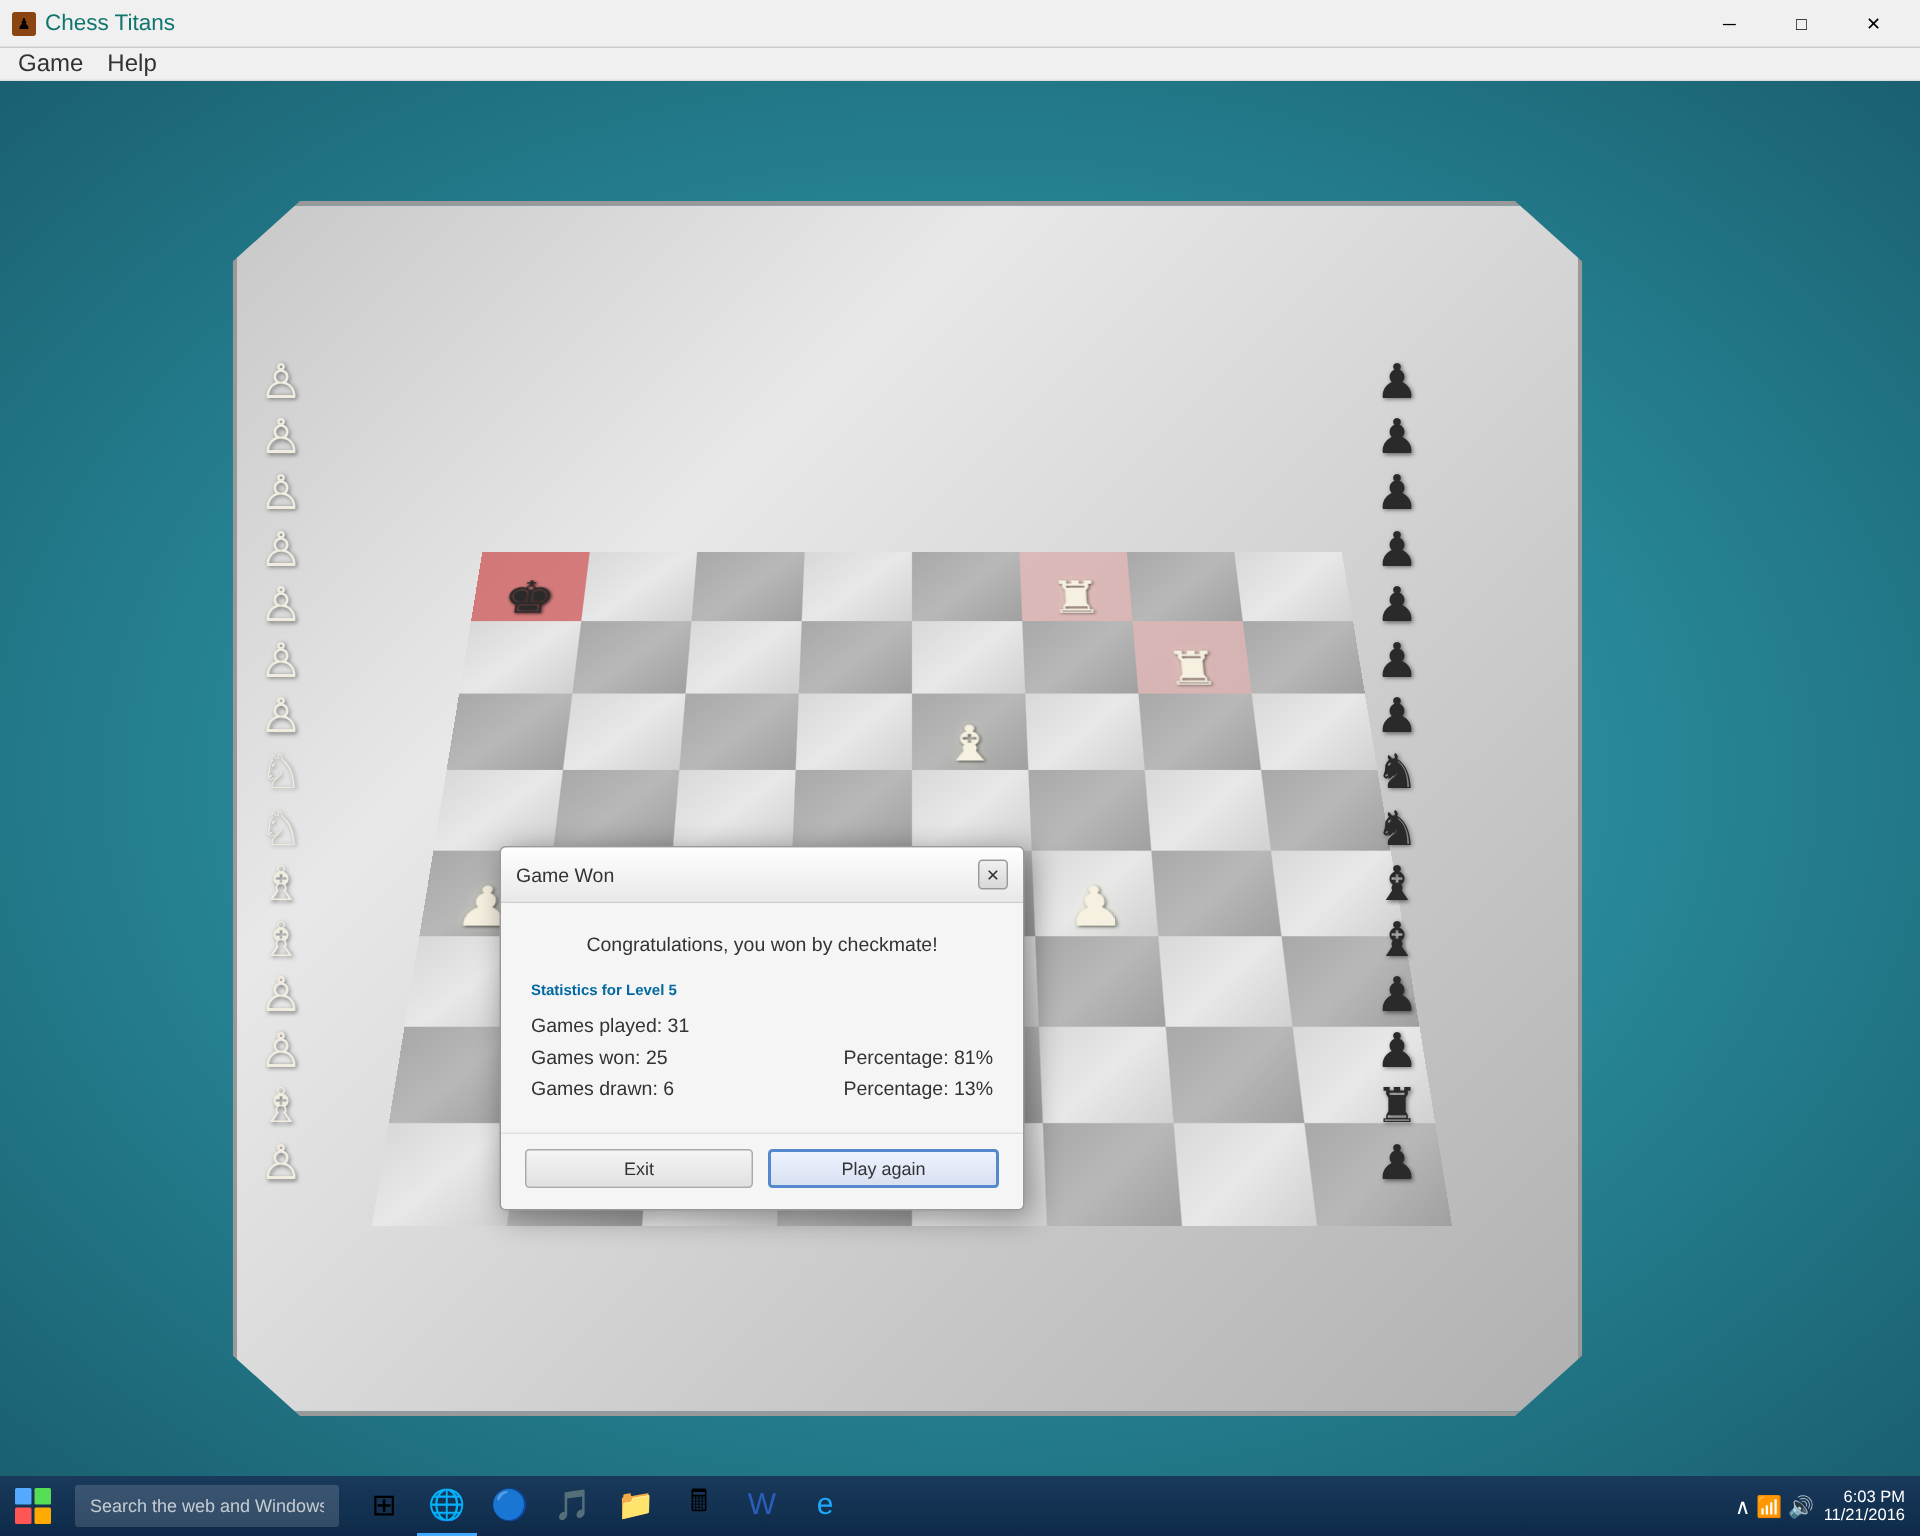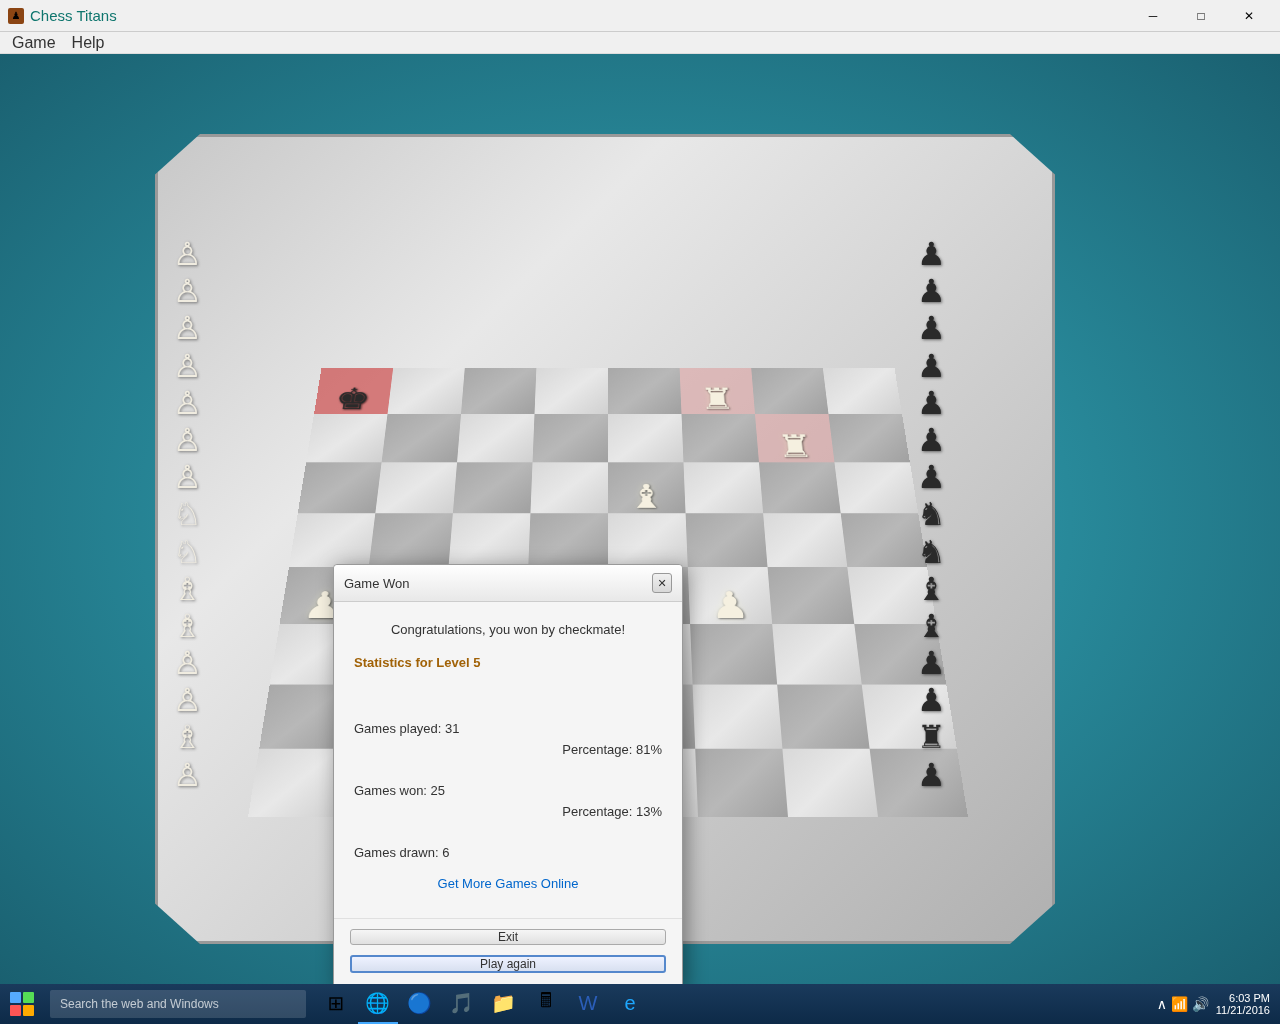--- a/index.html
+++ b/index.html
@@ -245,55 +245,54 @@
     }
 
     #dialog-congrats {
       text-align: center;
       font-size: 13px;
       color: #333;
       margin-bottom: 18px;
     }
 
     #dialog-stats-header {
-      font-size: 13px;
+      font-size: 10px;
       font-weight: bold;
-      color: #a16207;
+      color: #0369a1;
       margin-bottom: 10px;
     }
 
     .stats-row {
       display: flex;
       justify-content: space-between;
       font-size: 13px;
       color: #333;
       margin-bottom: 6px;
     }
 
-    .stats-left { flex: 1; margin-top: 41px; }
+    .stats-left { flex: 1; }
     .stats-right { flex: 1; text-align: right; padding-left: 10px; }
 
     #dialog-link {
       text-align: center;
       margin: 14px 0 10px;
     }
 
     #dialog-link a {
       color: #0066cc;
       font-size: 13px;
       text-decoration: none;
     }
 
     #dialog-buttons {
       display: flex;
       justify-content: space-between;
       padding: 10px 16px 14px;
       border-top: 1px solid #e0e0e0;
       gap: 10px;
-      flex-direction: column;
     }
 
     .dialog-btn {
       flex: 1;
       height: 26px;
       border: 1px solid #aaa;
       background: linear-gradient(to bottom, #f5f5f5, #e0e0e0);
       font-size: 12px;
       color: #333;
       cursor: pointer;
@@ -332,21 +331,21 @@
       width: 24px;
       height: 24px;
       display: grid;
       grid-template-columns: 1fr 1fr;
       gap: 2px;
     }
     .win-square { background: white; border-radius: 1px; }
 
     #search-bar {
       height: 28px;
-      width: 256px;
+      width: 176px;
       background: rgba(255,255,255,0.15);
       border: none;
       border-radius: 2px;
       padding: 0 10px;
       color: white;
       font-size: 12px;
       margin: 0 6px;
     }
     #search-bar::placeholder { color: rgba(255,255,255,0.7); }
 
@@ -579,23 +578,20 @@
         <div class="stats-row">
           <span class="stats-left">Games won: 25</span>
           <span class="stats-right">Percentage: 81%</span>
         </div>
 
         <div class="stats-row">
           <span class="stats-left">Games drawn: 6</span>
           <span class="stats-right">Percentage: 13%</span>
         </div>
 
-        <div id="dialog-link">
-          <a href="#">Get More Games Online</a>
-        </div>
       </div>
 
       <div id="dialog-buttons">
         <button class="dialog-btn">Exit</button>
         <button class="dialog-btn primary">Play again</button>
       </div>
 
     </div>
   </div>
 

